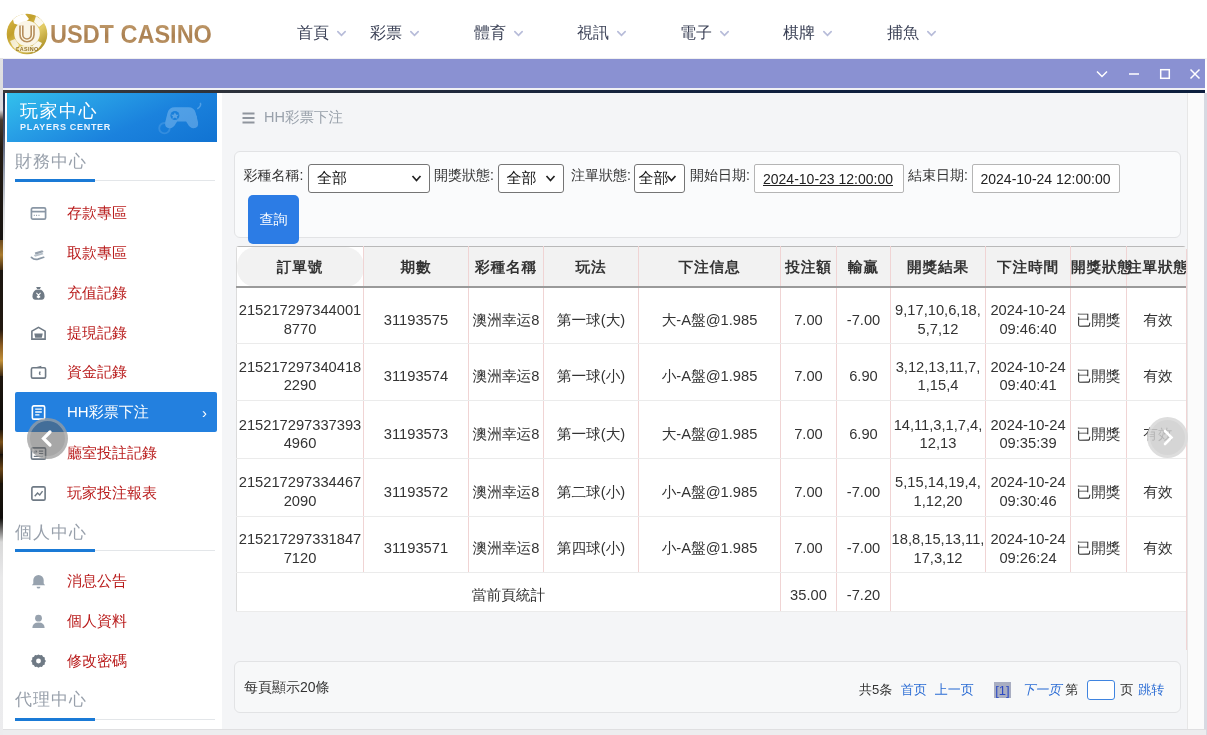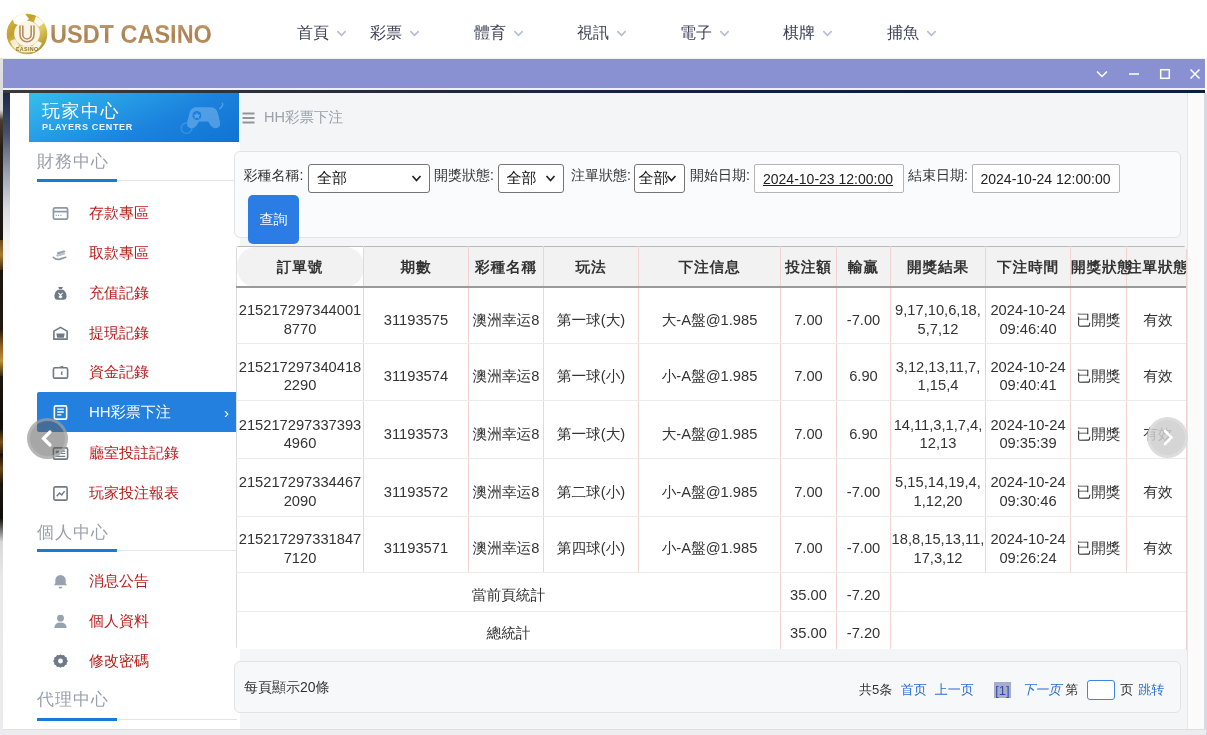--- a/index.html
+++ b/index.html
@@ -21,21 +21,21 @@
 #titlebar-white { left:3px; top:88.3px; width:1202px; height:1.4px; background:#f0f0f4; }
 .winicon { top:67px; color:#fff; }
 
 
 #sliver { left:0; top:58px; width:3.4px; height:677px;
   background:linear-gradient(180deg,#e2e2e4 0px,#d8d8da 52px,#4a3c30 62px,#241c14 90px,#171310 180px,#241a10 300px,#100d0a 360px,#1a140c 430px,#0e0c0a 460px,#d8d8d8 484px,#e9e9ea 520px,#ececee 677px); }
 #lshadow { left:3.4px; top:93px; width:6.3px; height:642px;
   background:linear-gradient(180deg,#1c2846 0px,#45506b 40px,#9aa2b1 80px,#d8dade 115px,#f6f6f6 150px,#fff 190px); }
 
 
-#sidebar { left:27px; top:93px; width:212.5px; height:642px; background:#fff; }
+#sidebar { left:5px; top:93px; width:212.5px; height:642px; background:#fff; }
 #sbhead { position:absolute; left:2px; top:0px; width:209.5px; height:48.5px;
   background:linear-gradient(155deg,#33c1ec 0%, #28a0e6 30%, #1b82dd 62%, #1173d2 100%); overflow:hidden; }
 #sbhead .t1 { position:absolute; left:13px; top:5.5px; font-size:18px; letter-spacing:1.5px; color:#fff; }
 #sbhead .t2 { position:absolute; left:13px; top:28.5px; font-size:9px; font-weight:bold; letter-spacing:0.7px; color:#eaf4ff; }
 .sb-sec { position:absolute; left:10px; font-size:17px; color:#98a0ab; letter-spacing:1px; }
 .sb-line { position:absolute; left:10px; width:200px; height:1px; background:#e3e6e9; }
 .sb-line i { position:absolute; left:0; top:-1px; width:80px; height:3px; background:#1a7ad6; }
 .sb-item { position:absolute; left:10px; width:202px; height:40px; display:flex; align-items:center; color:#b91c1c; font-size:15px; }
 .sb-item .ic { width:17px; height:17px; margin-left:15px; margin-right:20px; flex:none; }
 .sb-item.active { background:#2380df; color:#fff; border-radius:2px; }
@@ -344,26 +344,20 @@
             <td>2024-10-24<br>09:26:24</td>
             <td>已開獎</td>
             <td>有效</td>
           </tr>
         <tr class="stat1">
             <td colspan="5">當前頁統計</td>
             <td>35.00</td>
             <td>-7.20</td>
             <td colspan="4" style="border-right:none;"></td>
           </tr>
-        <tr class="stat2">
-            <td colspan="5">總統計</td>
-            <td>35.00</td>
-            <td>-7.20</td>
-            <td colspan="4" style="border-right:none;"></td>
-          </tr>
       </tbody>
     </table>
   </div>
 
   <div class="abs" style="left:1185.6px; top:248.5px; width:1.2px; height:401px; background:#f0d4d4;"></div>
 
   <div class="abs" style="left:234px; top:661px; width:947px; height:52px; background:#f7f8f9; border:1px solid #e2e3e5; border-radius:6px;"></div>
   <div class="abs" style="left:244px; top:679px; font-size:14px; color:#333;">每頁顯示20條</div>
   <div class="abs" style="left:859px; top:677px; height:26px; font-size:13px; color:#333; display:flex; align-items:center;">
     <span>共5条</span>

